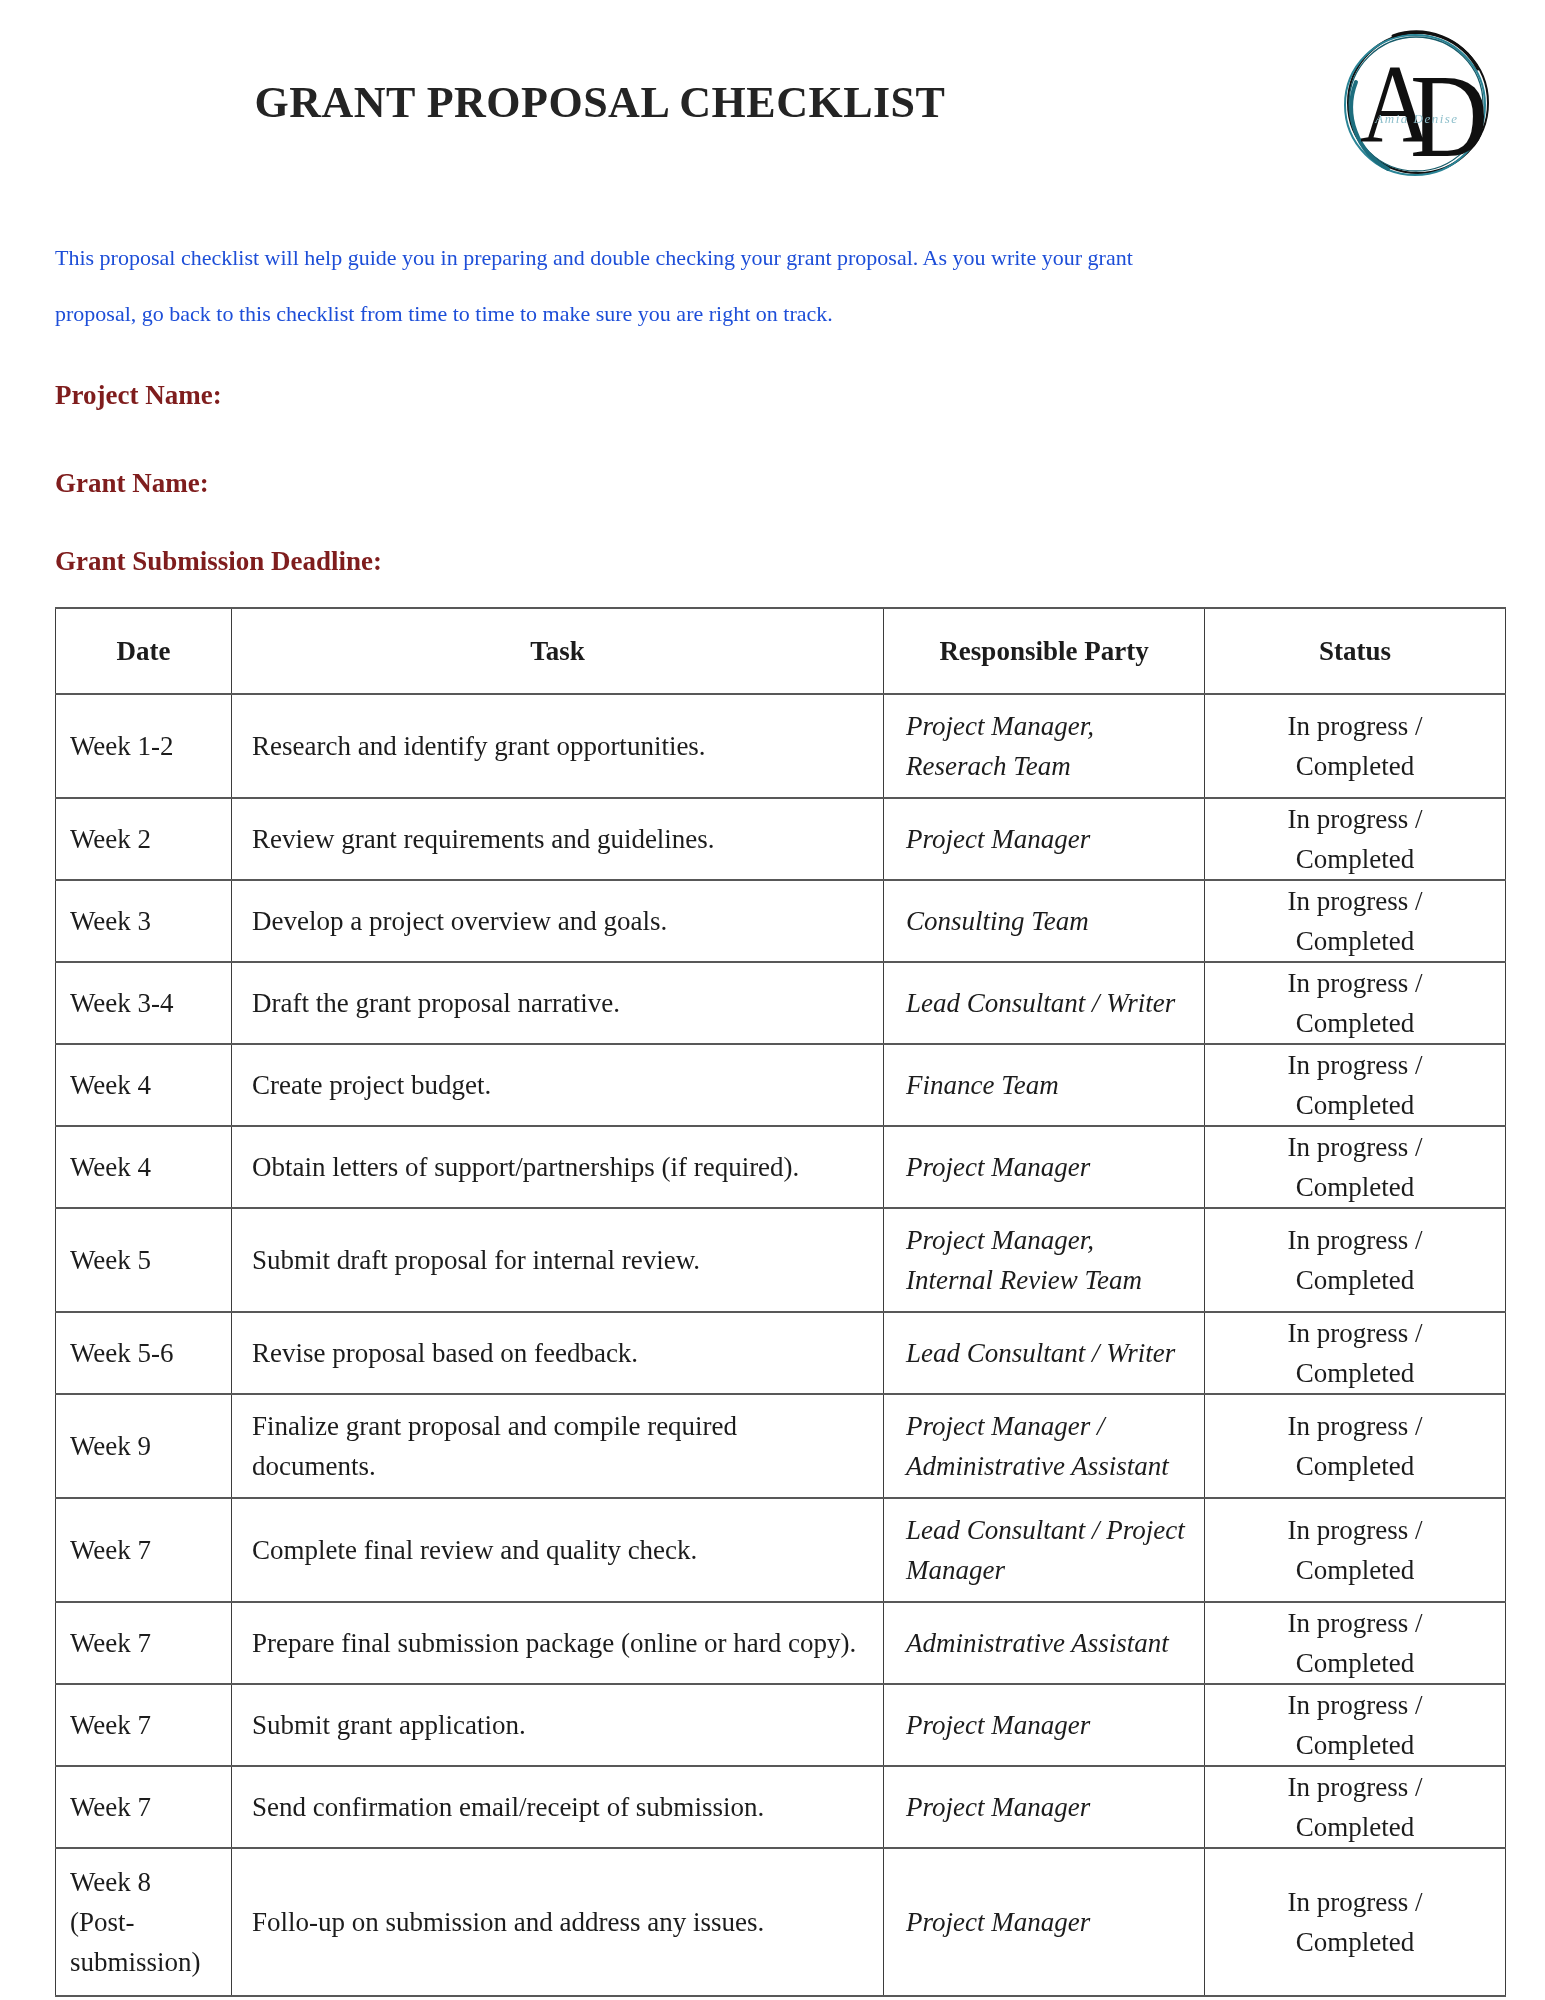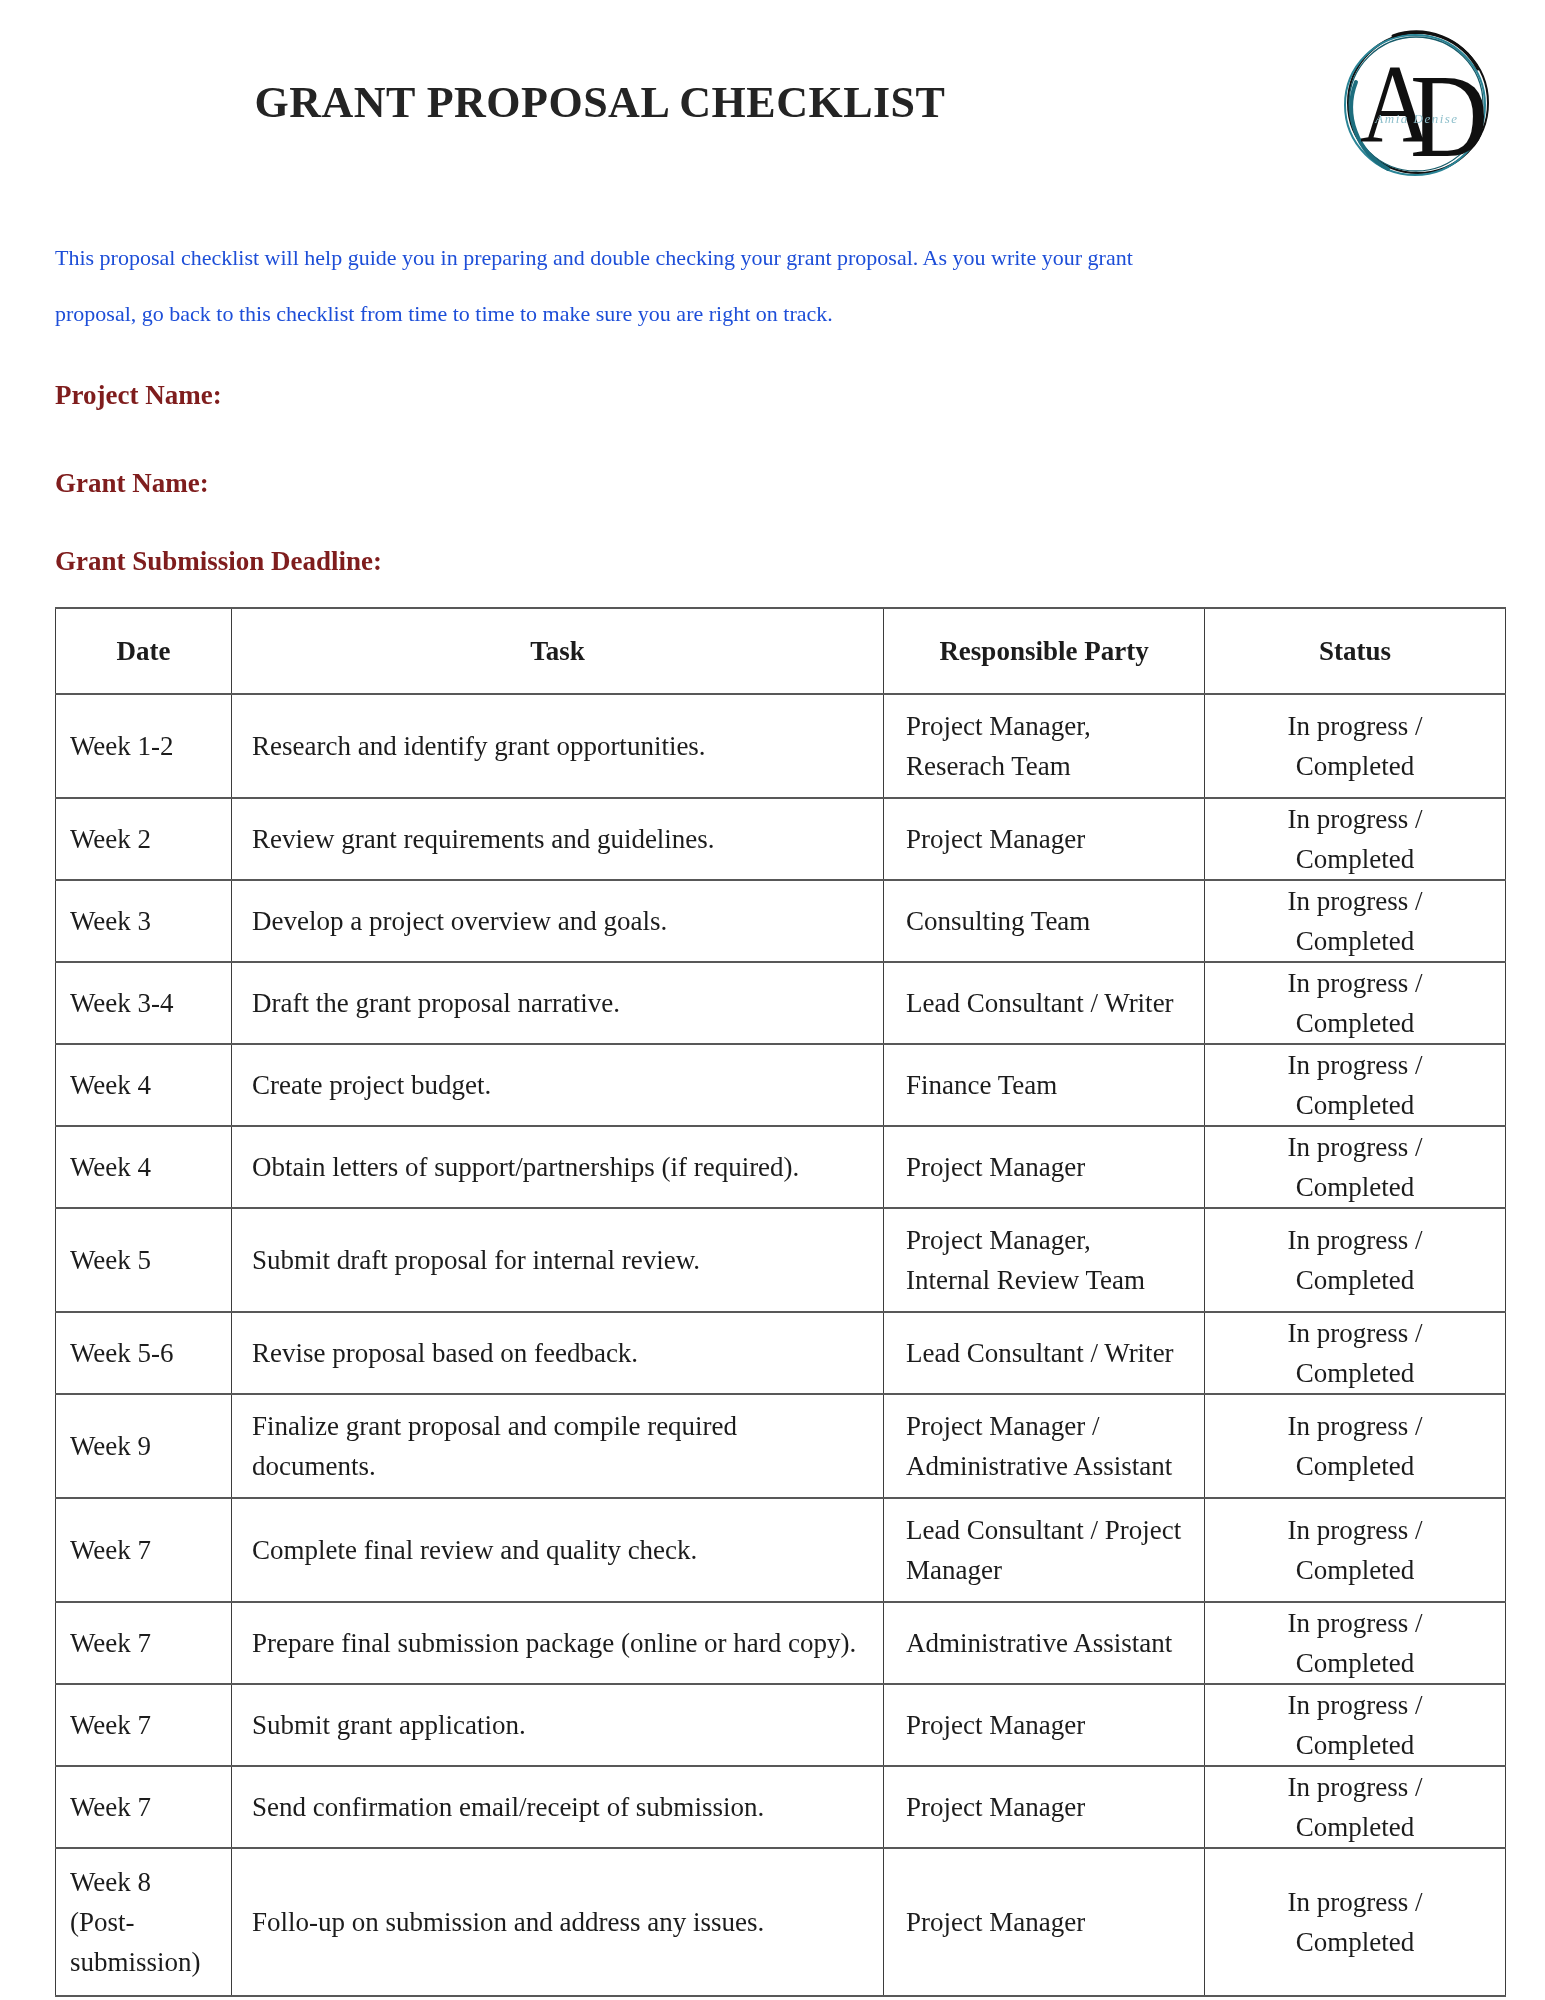--- a/index.html
+++ b/index.html
@@ -46,21 +46,21 @@
     line-height: 40px;
     color: #1c1c1c;
   }
   .checklist thead tr { height: 86px; }
   .checklist th { font-weight: bold; text-align: center; }
   tr.h78  { height: 78px; }
   tr.h116 { height: 104px; margin-top: 22px; }
   tr.h148 { height: 148px; }
   td[data-name="date-cell"]        { padding-left: 14px; padding-right: 6px; }
   td[data-name="task-cell"]        { padding-left: 20px; padding-right: 16px; }
-  td[data-name="responsible-cell"] { padding-left: 22px; padding-right: 8px; }
+  td[data-name="responsible-cell"] { padding-left: 22px; padding-right: 8px; font-style: italic; }
   td[data-name="status-cell"]      { text-align: center; padding: 0 20px; }
 </style>
 </head>
 <body>
 
 <div class="header" data-name="document-header">
   <div class="doc-title" data-name="page-title">GRANT PROPOSAL CHECKLIST</div>
 
   <svg class="logo" data-name="brand-logo" viewBox="0 0 158 160" xmlns="http://www.w3.org/2000/svg">
     <g data-name="logo-ring">

